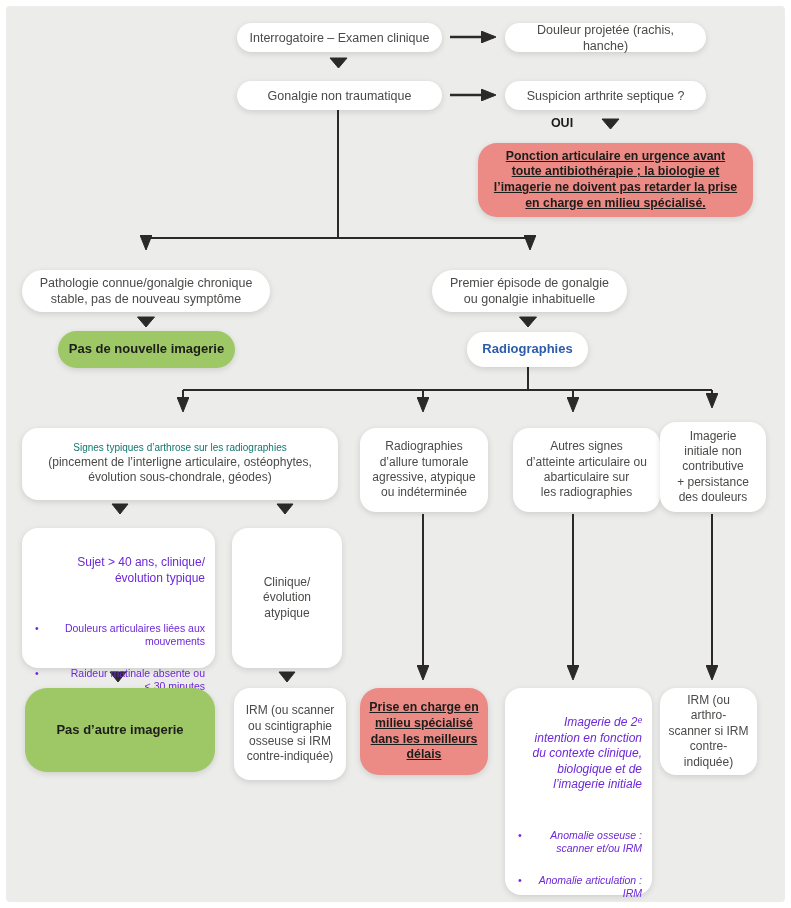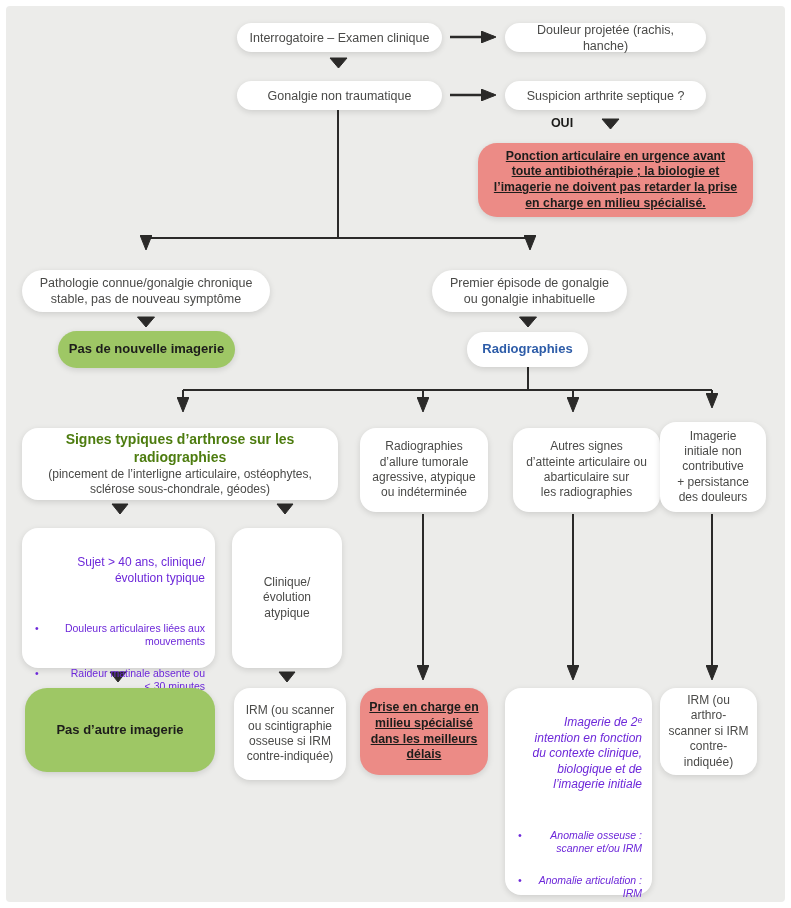--- a/index.html
+++ b/index.html
@@ -23,21 +23,21 @@
   }
   .pill{border-radius:15px;}
   .alert{background:#ec8b86;font-weight:bold;color:#1d1d1b;border-radius:19px;font-size:12.3px;text-decoration:underline;}
   .success{background:#9ec765;font-weight:bold;color:#1d1d1b;border-radius:19px;font-size:13px;}
   .accent{color:#2d5ca8;font-weight:bold;font-size:13px;}
   .oui{position:absolute;font-weight:bold;color:#1d1d1b;font-size:12.5px;text-align:center;}
   .small{font-size:12px;}
   .detail{display:block;text-align:right;padding:11px 10px 8px 12px;color:#6d28d9;}
   .detail .box-title{font-size:12px;line-height:1.3;margin-bottom:4px;white-space:pre-line;}
   .stack{flex-direction:column;}
-  .box-title-bold{font-weight:bold;color:#4d7c0f;font-size:14px;white-space:pre-line;}
+  .box-title-bold{font-weight:normal;color:#0f766e;font-size:10px;white-space:pre-line;}
   .box-sub{font-size:12px;white-space:pre-line;}
   ul.bullets{list-style:none;margin:0;padding:0;font-size:10.5px;line-height:1.3;}
   ul.bullets li{position:relative;padding-left:10px;margin:2px 0;white-space:pre-line;}
   ul.bullets li::before{content:"\2022";position:absolute;left:1px;top:0;}
 </style>
 </head>
 <body>
 
 <div class="canvas">
 
@@ -92,21 +92,21 @@
 stable, pas de nouveau symptôme</div>
   <div class="node success" style="left:52px;top:325px;width:177px;height:37px;">Pas de nouvelle imagerie</div>
 
   <div class="node" style="left:426px;top:264px;width:195px;height:42px;border-radius:21px;">Premier épisode de gonalgie
 ou gonalgie inhabituelle</div>
   <div class="node accent" style="left:461px;top:326px;width:121px;height:35px;border-radius:17px;">Radiographies</div>
 
   <div class="node stack" style="left:16px;top:422px;width:316px;height:72px;">
     <div class="box-title-bold">Signes typiques d’arthrose sur les radiographies</div>
     <div class="box-sub">(pincement de l’interligne articulaire, ostéophytes,
-sclérose sous-chondrale, géodes)</div>
+évolution sous-chondrale, géodes)</div>
   </div>
   <div class="node small" style="left:354px;top:422px;width:128px;height:84px;">Radiographies
 d’allure tumorale
 agressive, atypique
 ou indéterminée</div>
   <div class="node small" style="left:499px;top:422px;width:147px;height:84px;margin-left:8px;">Autres signes
 d’atteinte articulaire ou
 abarticulaire sur
 les radiographies</div>
   <div class="node small" style="left:654px;top:416px;width:106px;height:90px;">Imagerie

